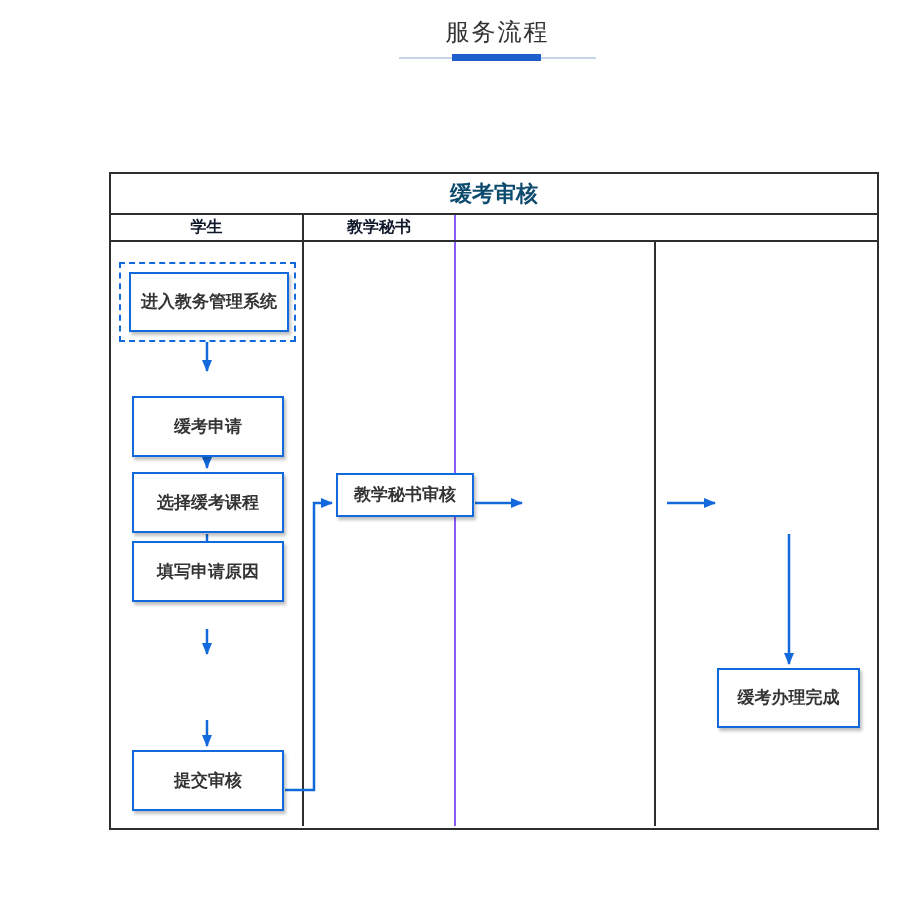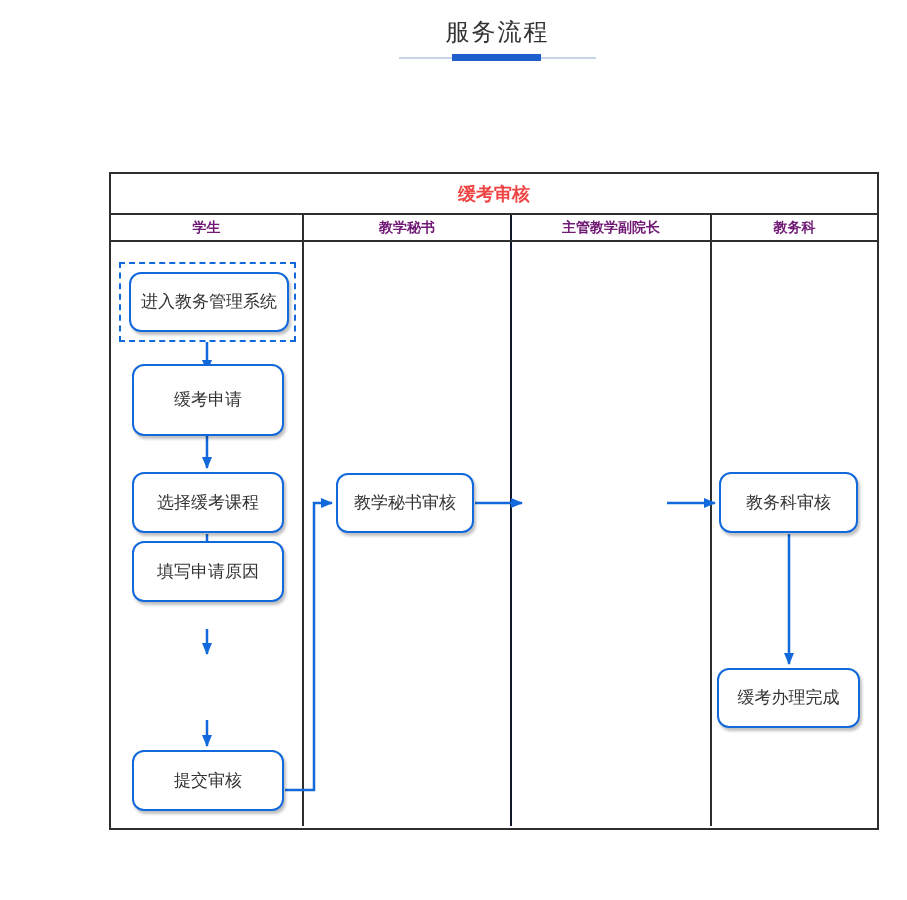--- a/index.html
+++ b/index.html
@@ -46,67 +46,68 @@
     position: absolute;
     left: 65px; top: 172px;
     width: 770px; height: 658px;
     border: 2px solid #2e2e2e;
     background: #ffffff;
   }
   .lane-title {
     height: 41px;
     border-bottom: 2px solid #2e2e2e;
     display: flex; align-items: center; justify-content: center;
-    font-size: 18px; font-weight: bold; color: #ef4444; text-align: right;
+    font-size: 22px; font-weight: bold; color: #0c4a6e; text-align: right;
   }
   .lane-headers {
     display: flex;
     height: 27px;
     border-bottom: 2px solid #2e2e2e;
   }
   .lane-header {
     display: flex; align-items: center; justify-content: center;
-    font-size: 14px; font-weight: bold; color: #701a75;
+    font-size: 16px; font-weight: bold; color: #0f172a;
   }
   .lane-body { display: flex; height: 584px; }
   .lane-col { height: 100%; }
   .w1 { width: 193px; border-right: 2px solid #2e2e2e; }
-  .w2 { width: 208px; border-right: 2px solid #0f172a; }
+  .w2 { width: 152px; border-right: 2px solid #8b5cf6; }
   .w3 { width: 200px; border-right: 2px solid #2e2e2e; }
   .w4 { flex: 1; }
 
   
   .node {
     position: absolute;
     background: #ffffff;
     border: 2.5px solid #1269db;
-    border-radius: 12px;
+    border-radius: 0;
     box-shadow: 2px 3px 3px rgba(0,0,0,0.25);
     display: flex; align-items: center; justify-content: center;
     text-align: center;
     font-size: 17px;
     color: #333333;
     line-height: 1.25;
     z-index: 3;
+    font-weight: bold;
   }
   .start-frame {
     position: absolute;
     left: 75px; top: 262px;
     width: 177px; height: 80px;
     border: 2.5px dashed #1269db;
     background: transparent;
     z-index: 2;
   }
   .n-enter   { left: 85px;  top: 272px; width: 160px; height: 60px; }
-  .n-apply   { left: 88px;  top: 364px; width: 152px; height: 72px; }
+  .n-apply   { left: 88px;  top: 396px; width: 152px; height: 61px; }
   .n-select  { left: 88px;  top: 472px; width: 152px; height: 61px; }
   .n-reason  { left: 88px;  top: 541px; width: 152px; height: 61px; }
   .n-attach  { left: 85px;  top: 658px; width: 155px; height: 61px; }
   .n-submit  { left: 88px;  top: 750px; width: 152px; height: 61px; text-align: right; }
-  .n-secr    { left: 292px; top: 473px; width: 138px; height: 60px; }
+  .n-secr    { left: 292px; top: 473px; width: 138px; height: 44px; }
   .n-vice    { left: 482px; top: 470px; width: 140px; height: 64px; padding: 0 4px; }
   .n-acad    { left: 675px; top: 472px; width: 139px; height: 61px; }
   .n-done    { left: 673px; top: 668px; width: 143px; height: 60px; }
 
   .arrow-layer {
     position: absolute;
     left: 0; top: 0;
     width: 907px; height: 900px;
     z-index: 1;
     pointer-events: none;
@@ -145,35 +146,32 @@
       <path d="M623,503 L671,503" marker-end="url(#arrowhead)"></path>
       <path d="M745,534 L745,664" marker-end="url(#arrowhead)"></path>
     </g>
   </svg>
 
   <div class="lane-table">
     <div class="lane-title">缓考审核</div>
     <div class="lane-headers">
       <div class="lane-header w1">学生</div>
       <div class="lane-header w2">教学秘书</div>
-      <div class="lane-header w3">主管教学副院长</div>
-      <div class="lane-header w4">教务科</div>
     </div>
     <div class="lane-body">
       <div class="lane-col w1"></div>
       <div class="lane-col w2"></div>
       <div class="lane-col w3"></div>
       <div class="lane-col w4"></div>
     </div>
   </div>
 
   <div class="start-frame"></div>
   <div class="node n-enter">进入教务管理系统</div>
   <div class="node n-apply">缓考申请</div>
   <div class="node n-select">选择缓考课程</div>
   <div class="node n-reason">填写申请原因</div>
   <div class="node n-submit">提交审核</div>
   <div class="node n-secr">教学秘书审核</div>
-  <div class="node n-acad">教务科审核</div>
   <div class="node n-done">缓考办理完成</div>
 
   <div class="scrollbar-track"></div>
 </div>
 
 </body></html>

